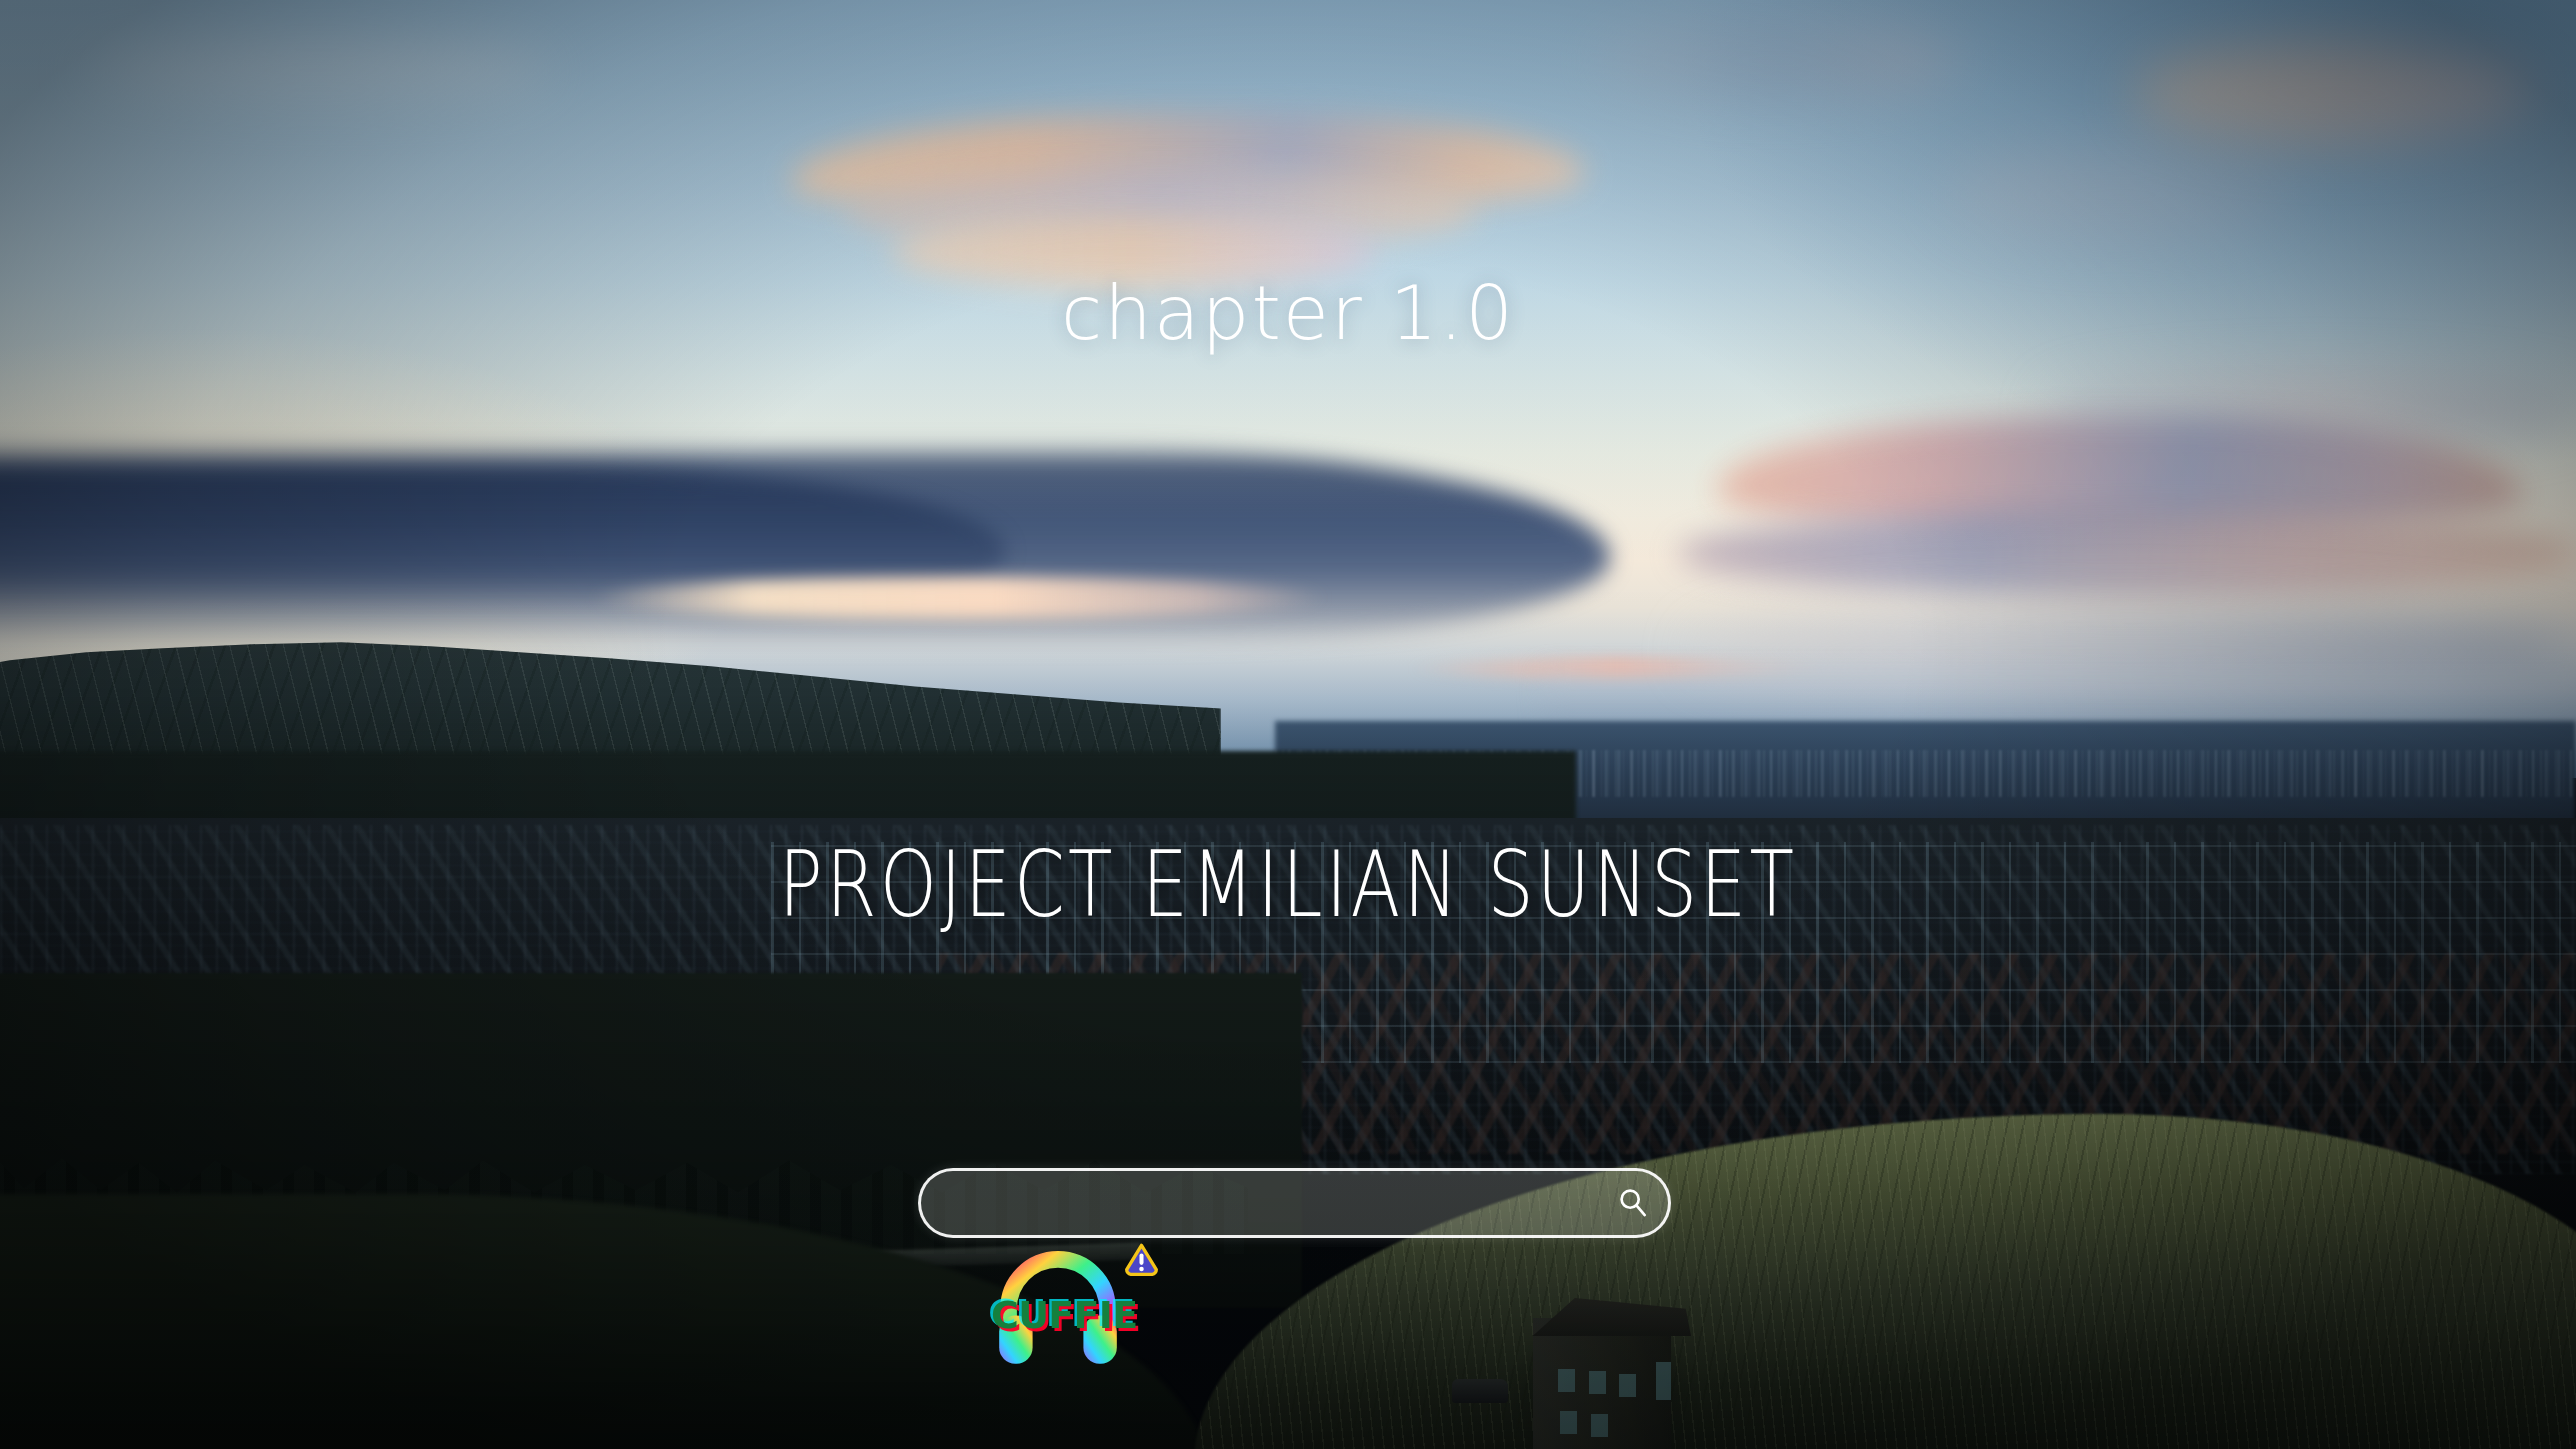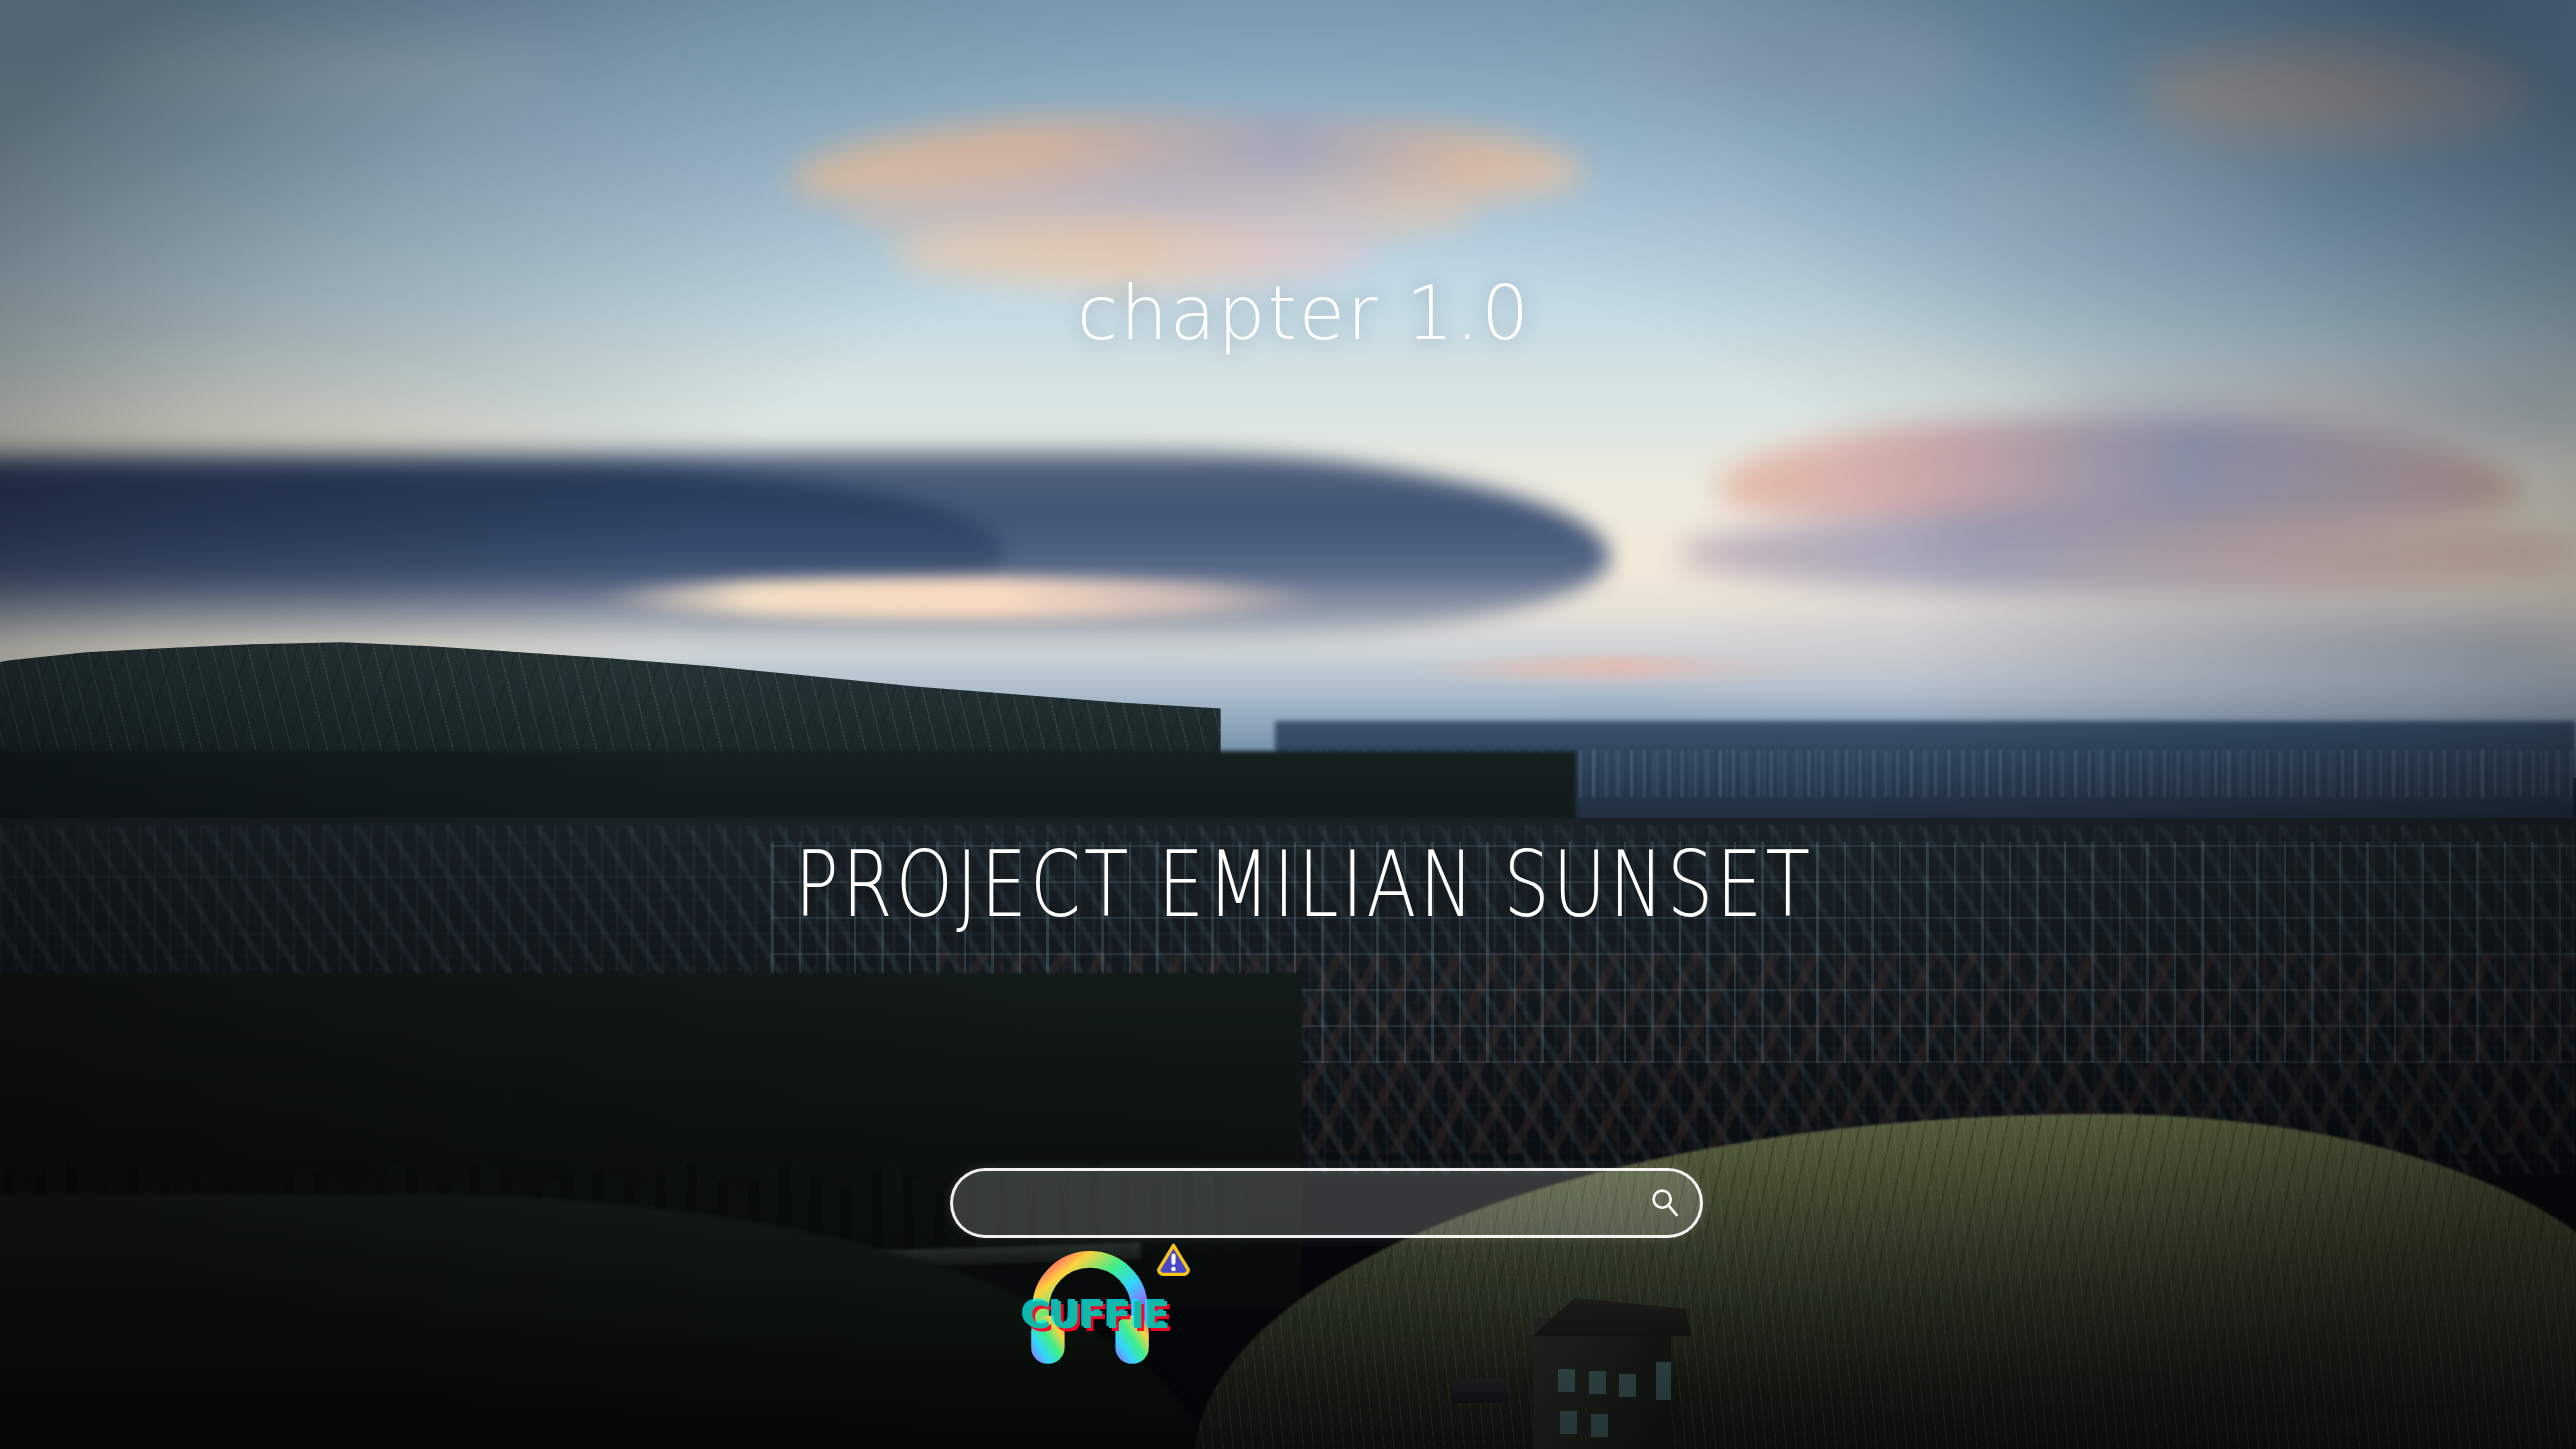--- a/index.html
+++ b/index.html
@@ -268,21 +268,21 @@
     pointer-events:none;
   }
   .grade {
     position:absolute; inset:0;
     background:linear-gradient(to bottom, rgba(20,40,70,.06) 0%, rgba(0,0,0,0) 40%,
       rgba(0,10,18,.10) 80%, rgba(0,6,12,.26) 100%);
     pointer-events:none;
   }
 
   
-  .overlay { position:absolute; inset:0;margin-left:32px; }
+  .overlay { position:absolute; inset:0; }
 
   .chapter {
     position:absolute; left:0; right:0; top:276px;
     text-align:center;
     color:#ffffff;
     font-family:"DejaVu Sans", sans-serif;
     font-weight:300;
     font-size:75px;
     letter-spacing:2px;
     line-height:1;
@@ -352,21 +352,21 @@
     width:161px; height:127px;
   }
   .cuffie-icon { position:absolute; left:0; top:0; width:134px; height:127px; }
   .cuffie-word {
     position:absolute; left:0; top:58px; width:134px;
     text-align:center;
     font-family:"DejaVu Sans", sans-serif;
     font-weight:700;
     font-size:38px;
     letter-spacing:-0.7px;
-    color:#14b8a6;
+    color:#15803d;
     text-shadow:
        2.7px 2.7px 0 rgba(255,0,40,.95),
       -2.7px -2px 0 rgba(0,240,255,.75);
     line-height:1;
   }
   .cuffie-warn { position:absolute; left:133px; top:4px; width:35px; height:35px; }
 </style>
 </head>
 <body>
 

